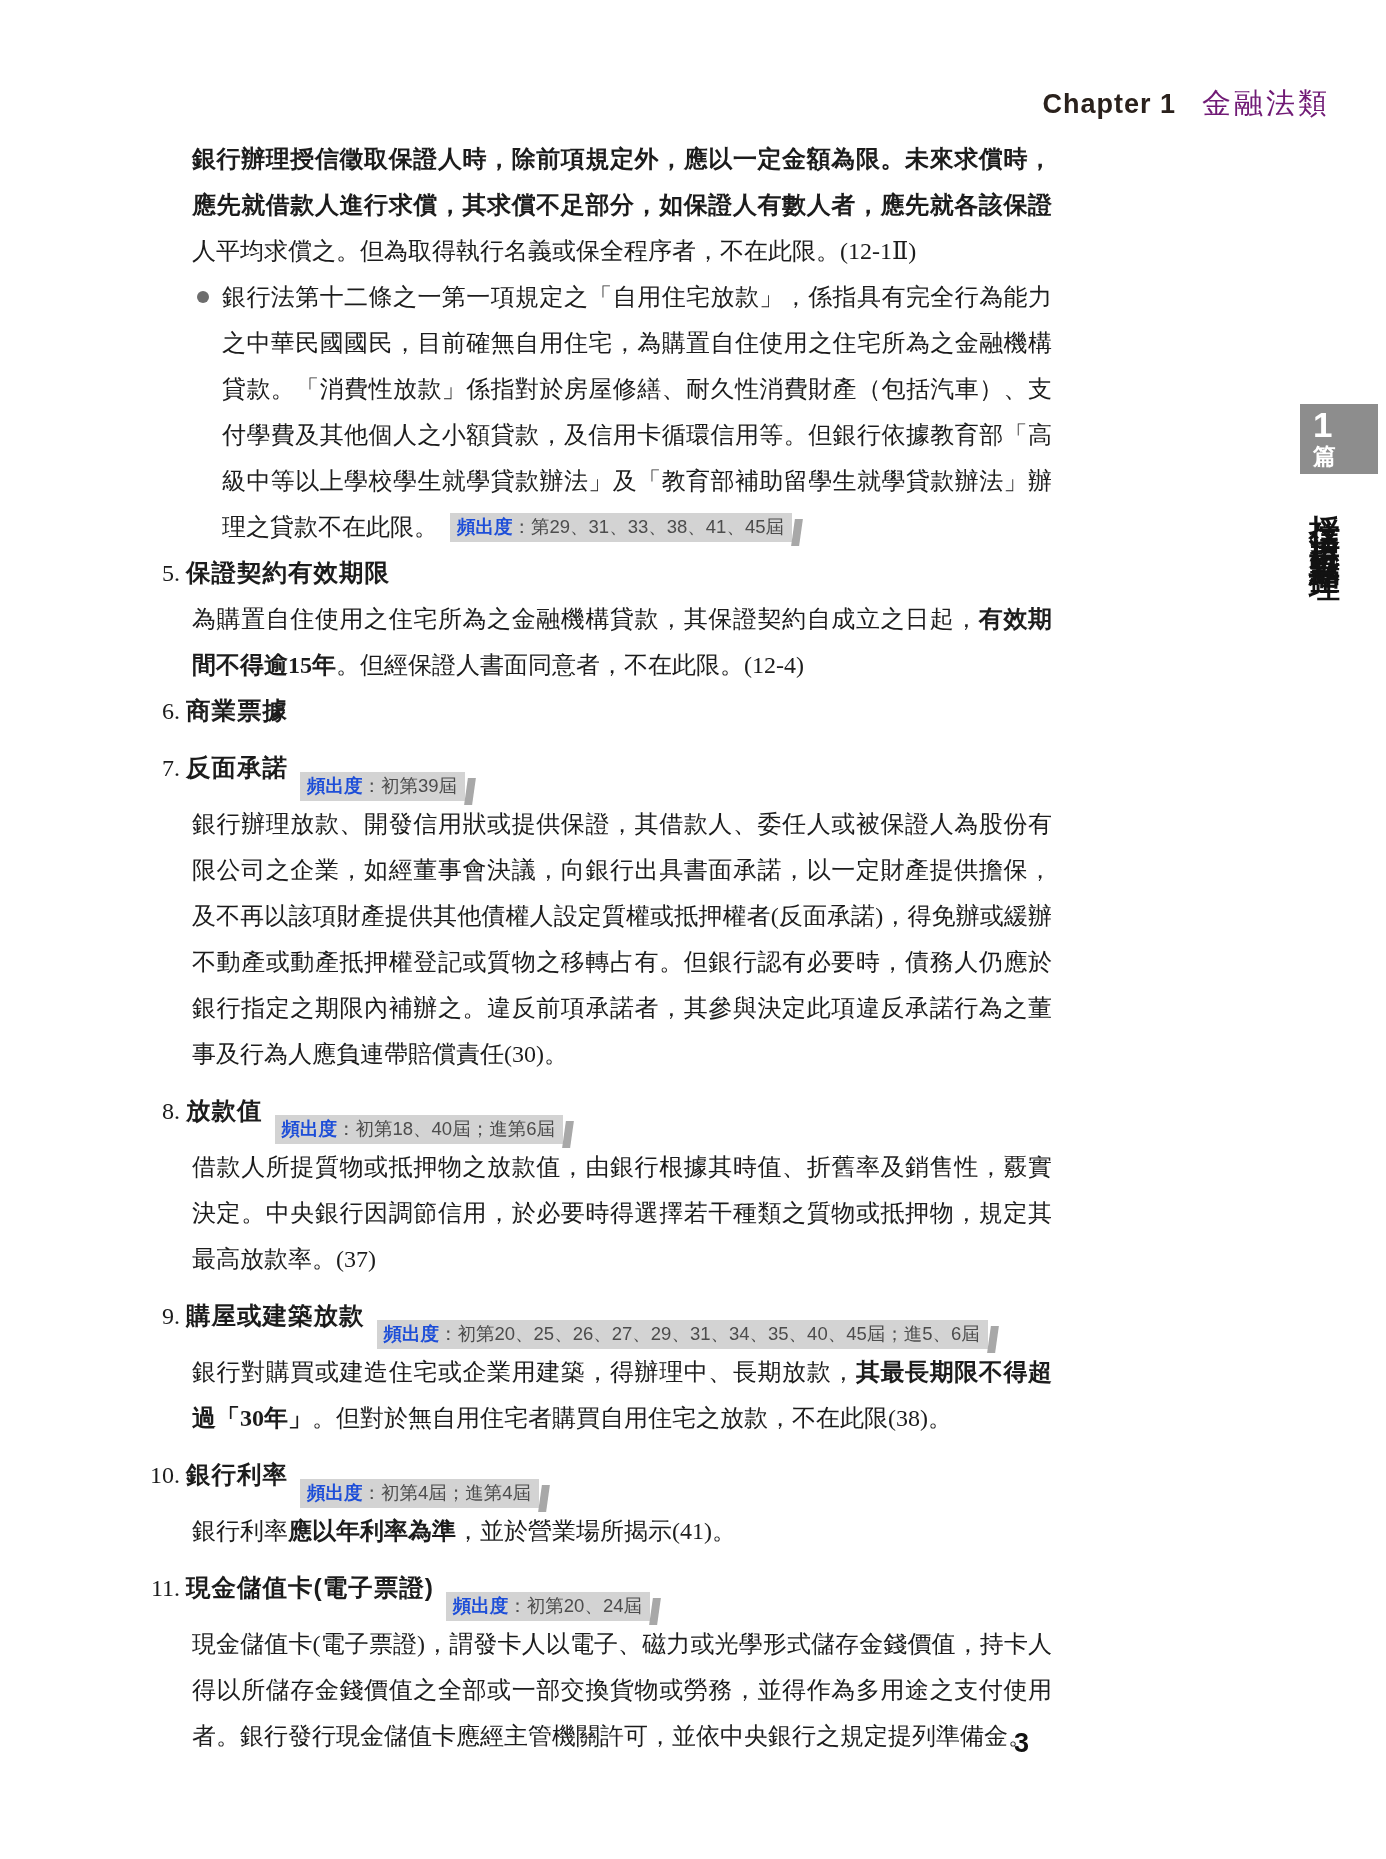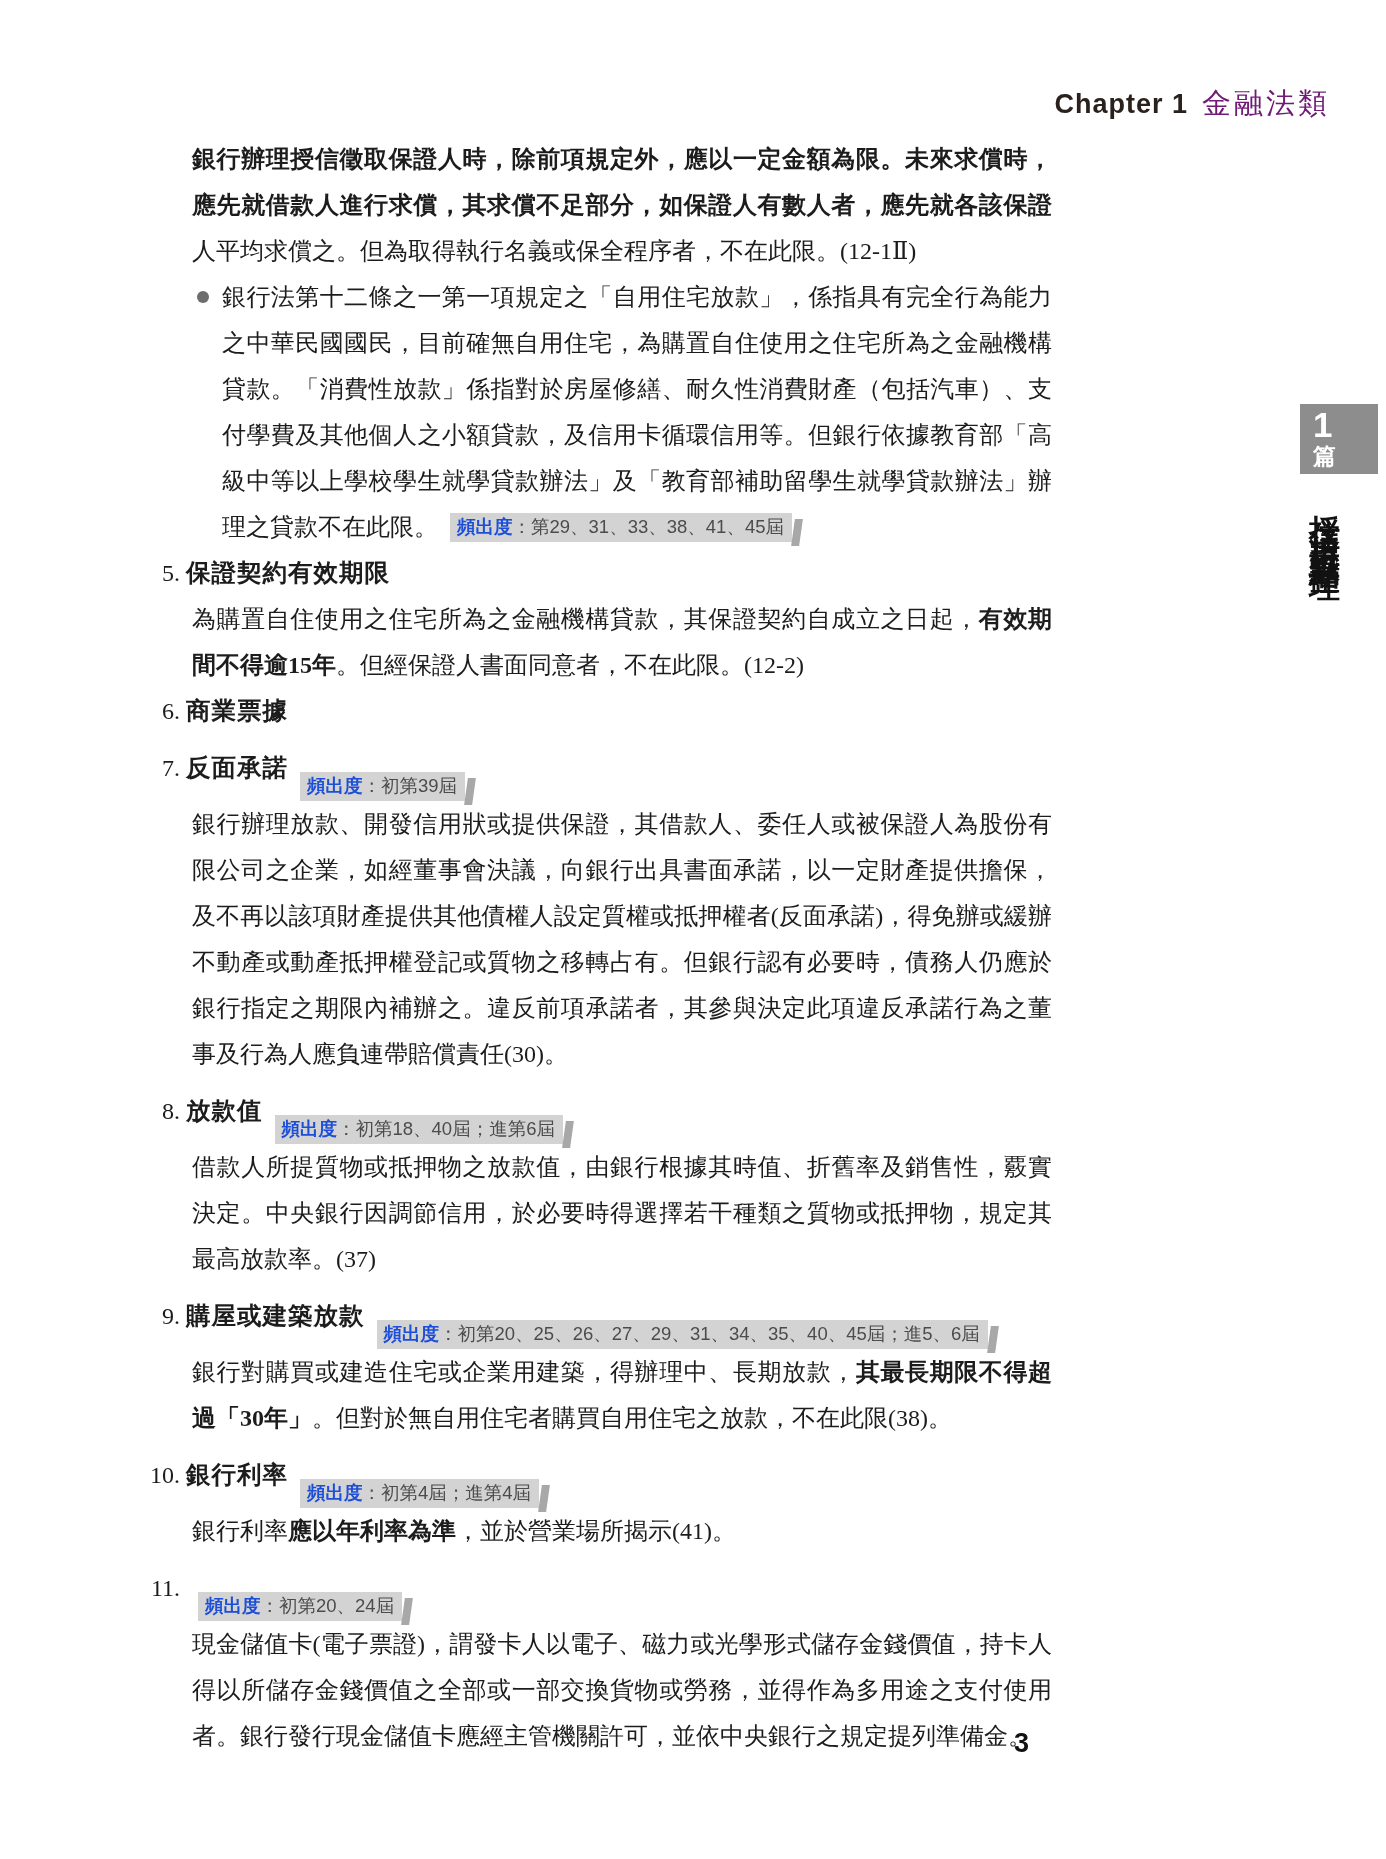--- a/index.html
+++ b/index.html
@@ -7,21 +7,21 @@
     position:relative;
     width:1386px;height:1859px;
     background:#ffffff;
     font-family:"Liberation Serif","DejaVu Serif",serif;
     color:#1c1c1c;
     overflow:hidden;
   }
   
   .header{
     position:absolute;top:84px;right:56px;
-    display:flex;align-items:baseline;gap:14px;
+    display:flex;align-items:baseline;gap:26px;
     font-family:"Liberation Sans","DejaVu Sans",sans-serif;
   }
   .chapter{font-size:27px;font-weight:bold;color:#2a211c;letter-spacing:1px;}
   .chapter-title{font-size:29px;color:#701a75;letter-spacing:3px;}
   
   .content{
     position:absolute;left:150px;top:136px;width:910px;
     font-size:24px;line-height:46px;
   }
   .para{
@@ -93,21 +93,21 @@
     <span class="chapter-title">金融法類</span>
   </div>
 
   <div class="content">
       <div class="para"><span class="b">銀行辦理授信徵取保證人時，除前項規定外，應以一定金額為限。未來求償時，應先就借款人進行求償，其求償不足部分，如保證人有數人者，應先就各該保證</span><span>人平均求償之。但為取得執行名義或保全程序者，不在此限。(12-1Ⅱ)</span></div>
       <div class="para bullet"><span class="bullet-dot"></span><span>銀行法第十二條之一第一項規定之「自用住宅放款」，係指具有完全行為能力之中華民國國民，目前確無自用住宅，為購置自住使用之住宅所為之金融機構貸款。「消費性放款」係指對於房屋修繕、耐久性消費財產（包括汽車）、支付學費及其他個人之小額貸款，及信用卡循環信用等。但銀行依據教育部「高級中等以上學校學生就學貸款辦法」及「教育部補助留學生就學貸款辦法」辦理之貸款不在此限。</span><span class="badge"><span class="blabel">頻出度</span>：第29、31、33、38、41、45屆<span class="badge-flag"></span></span></div>
       <div class="h-row">
         <span class="h-num">5.</span>
         <span class="h-title">保證契約有效期限</span>
       </div>
-      <div class="para"><span>為購置自住使用之住宅所為之金融機構貸款，其保證契約自成立之日起，</span><span class="b">有效期間不得逾15年</span><span>。但經保證人書面同意者，不在此限。(12-2)</span></div>
+      <div class="para"><span>為購置自住使用之住宅所為之金融機構貸款，其保證契約自成立之日起，</span><span class="b">有效期間不得逾15年</span><span>。但經保證人書面同意者，不在此限。(12-4)</span></div>
       <div class="h-row">
         <span class="h-num">6.</span>
         <span class="h-title">商業票據</span>
       </div>
       <div class="h-row">
         <span class="h-num">7.</span>
         <span class="h-title">反面承諾</span>
         <span class="badge"><span class="blabel">頻出度</span>：初第39屆<span class="badge-flag"></span></span>
       </div>
       <div class="para"><span>銀行辦理放款、開發信用狀或提供保證，其借款人、委任人或被保證人為股份有限公司之企業，如經董事會決議，向銀行出具書面承諾，以一定財產提供擔保，及不再以該項財產提供其他債權人設定質權或抵押權者(反面承諾)，得免辦或緩辦不動產或動產抵押權登記或質物之移轉占有。但銀行認有必要時，債務人仍應於銀行指定之期限內補辦之。違反前項承諾者，其參與決定此項違反承諾行為之董事及行為人應負連帶賠償責任(30)。</span></div>
@@ -124,20 +124,21 @@
       </div>
       <div class="para"><span>銀行對購買或建造住宅或企業用建築，得辦理中、長期放款，</span><span class="b">其最長期限不得超過「30年」</span><span>。但對於無自用住宅者購買自用住宅之放款，不在此限(38)。</span></div>
       <div class="h-row">
         <span class="h-num">10.</span>
         <span class="h-title">銀行利率</span>
         <span class="badge"><span class="blabel">頻出度</span>：初第4屆；進第4屆<span class="badge-flag"></span></span>
       </div>
       <div class="para"><span>銀行利率</span><span class="b">應以年利率為準</span><span>，並於營業場所揭示(41)。</span></div>
       <div class="h-row">
         <span class="h-num">11.</span>
+        <span class="h-title">現金儲值卡(電子票證)</span>
         <span class="badge"><span class="blabel">頻出度</span>：初第20、24屆<span class="badge-flag"></span></span>
       </div>
       <div class="para"><span>現金儲值卡(電子票證)，謂發卡人以電子、磁力或光學形式儲存金錢價值，持卡人得以所儲存金錢價值之全部或一部交換貨物或勞務，並得作為多用途之支付使用者。銀行發行現金儲值卡應經主管機關許可，並依中央銀行之規定提列準備金。</span></div>
     </div>
 
   <div class="tab-box">
     <span class="tab-num">1</span>
     <span class="tab-unit">篇</span>
   </div>
   <div class="tab-title">授信法規重點整理</div>

